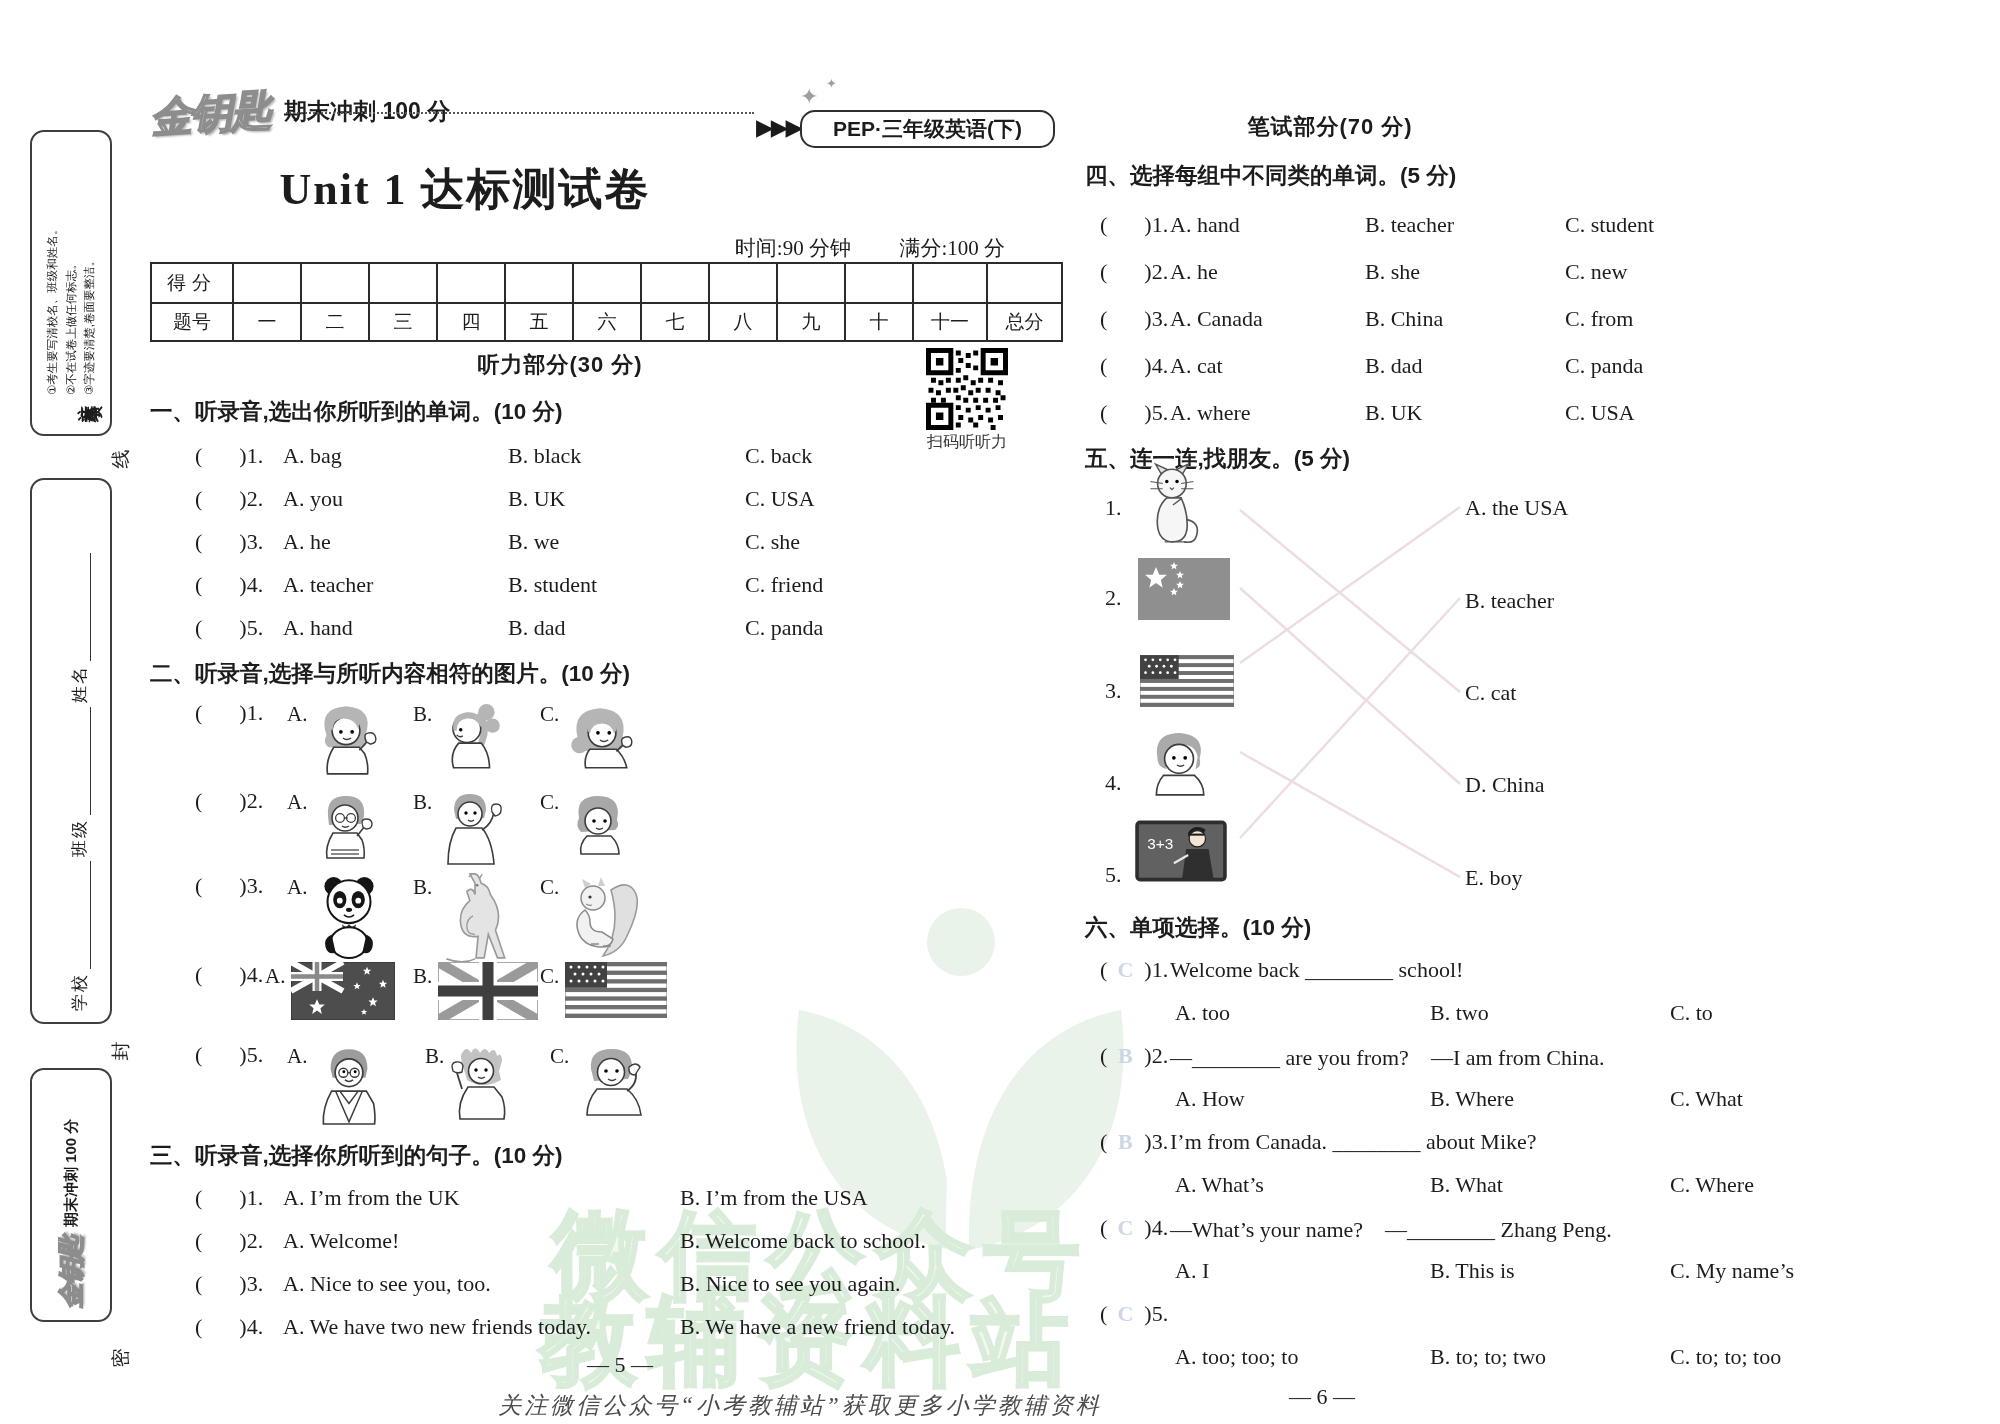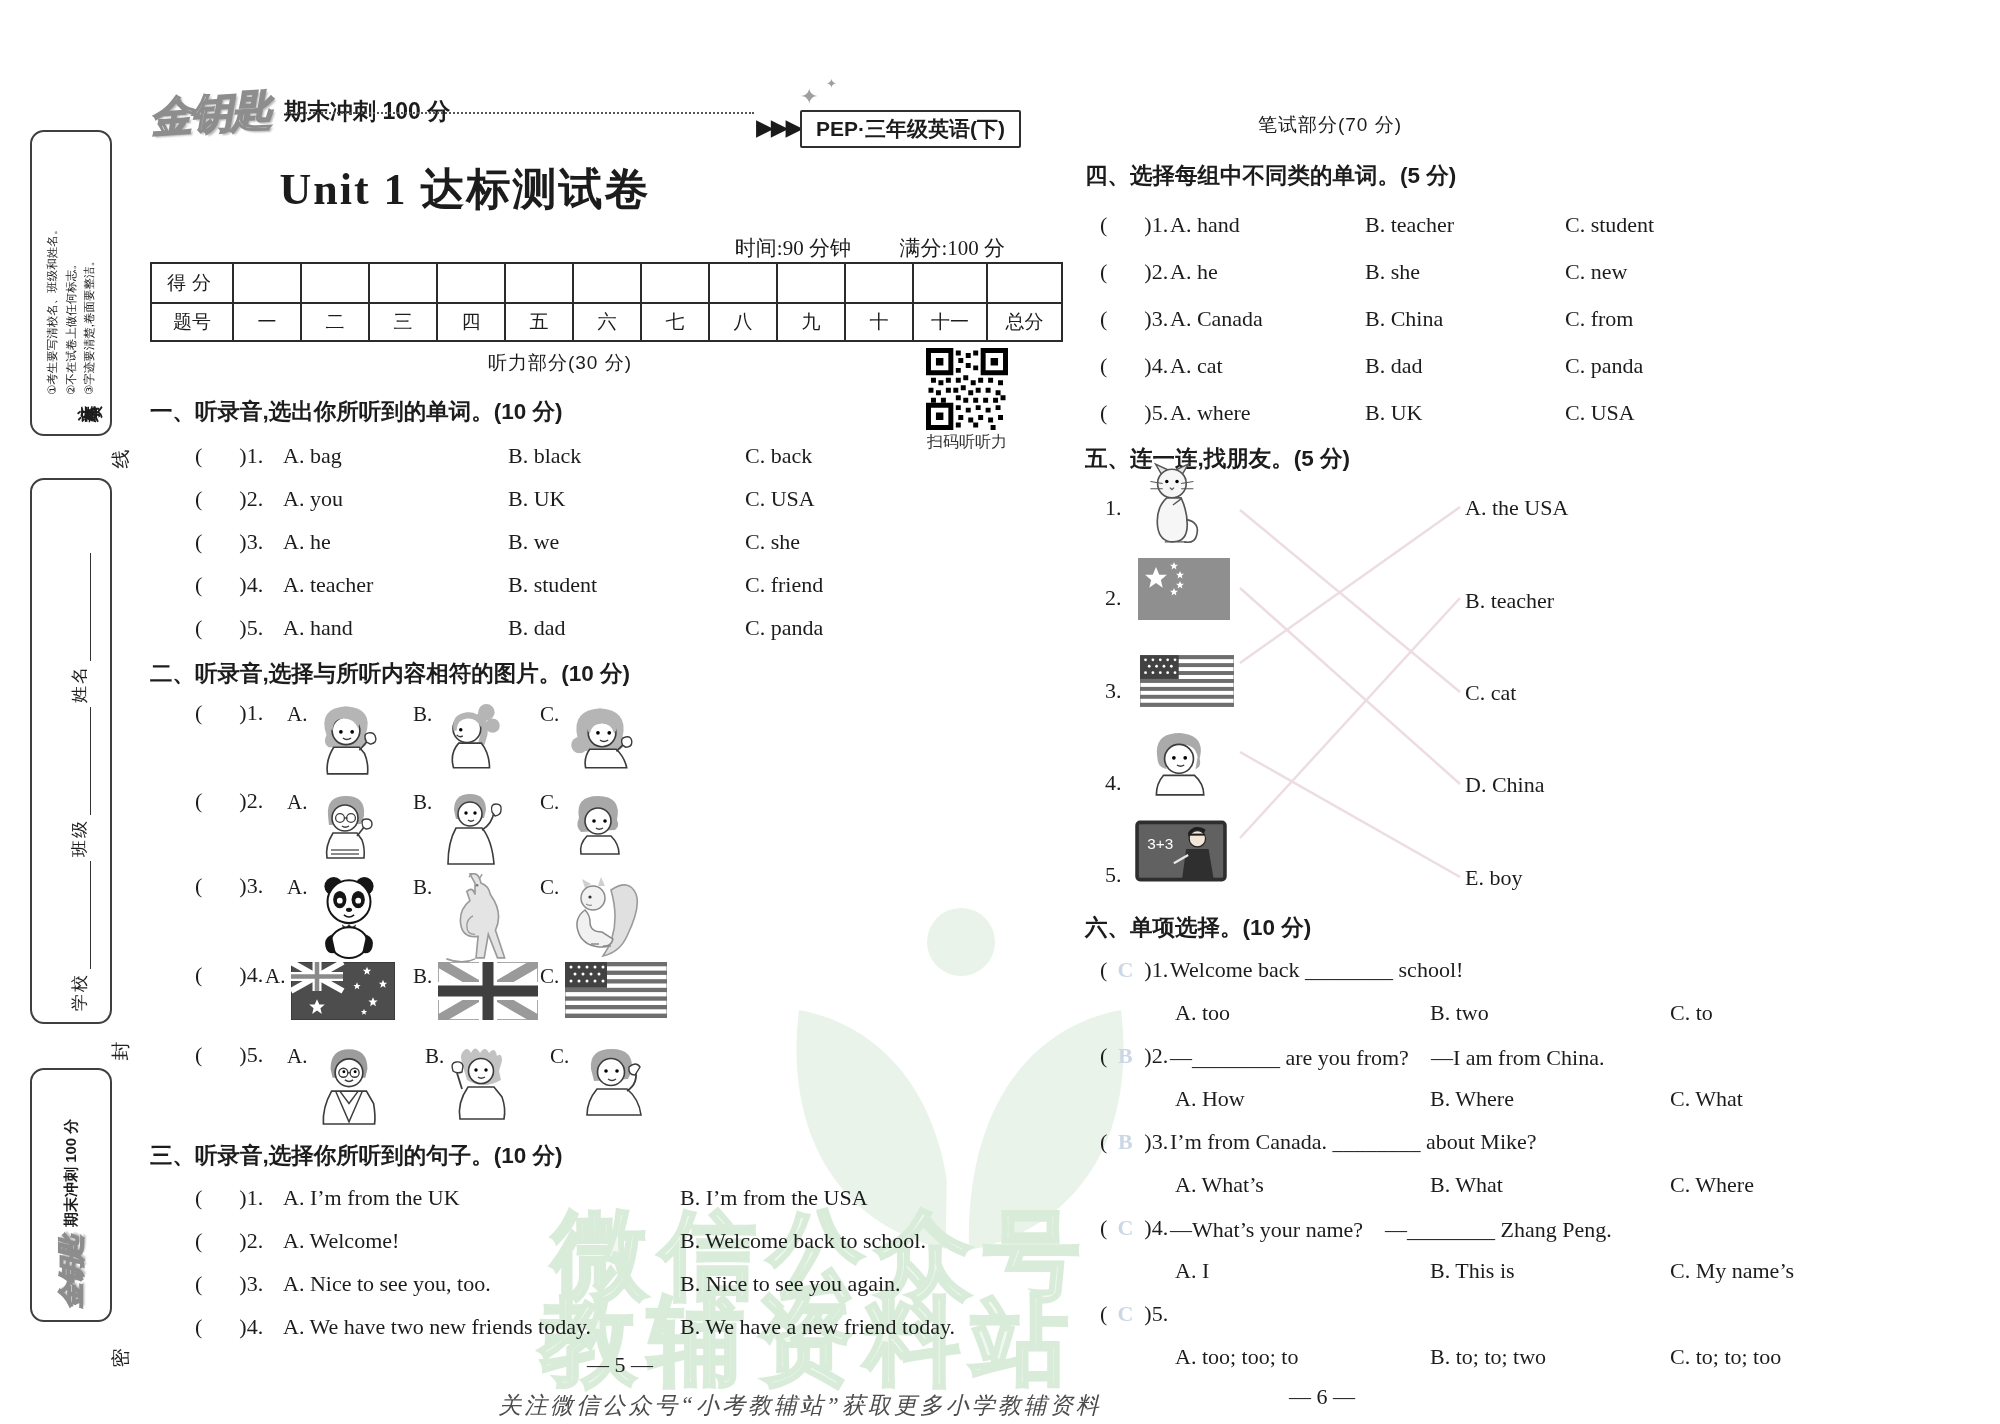--- a/index.html
+++ b/index.html
@@ -21,34 +21,34 @@
   .notice-title{writing-mode:vertical-rl;font-size:16px;font-weight:bold;letter-spacing:4px;}
   .notice-lines{font-size:11.5px;line-height:1.65;white-space:nowrap;}
   .info-line{display:flex;align-items:flex-end;font-size:17px;white-space:nowrap;letter-spacing:2px;}
   .blank{display:inline-block;width:108px;border-bottom:1.5px solid #333;height:14px;margin:0 4px;}
   .brand-line{display:flex;align-items:center;gap:10px;white-space:nowrap;}
   .logo-txt{font-weight:bold;font-style:italic;color:#f2f2f2;-webkit-text-stroke:1.6px #8d8d8d;
             text-shadow:2px 2px 2px #bbb;letter-spacing:-2px;}
 
   
   .leader{position:absolute;border-bottom:2.5px dotted #555;}
-  .badge{position:absolute;border:2.5px solid #2f2f2f;border-radius:2px;padding:3px 14px;
+  .badge{position:absolute;border:2.5px solid #2f2f2f;border-radius:15px;padding:3px 31px;
          font-size:21px;font-weight:bold;background:#fff;}
   .arrows{position:absolute;font-size:23px;letter-spacing:-3px;color:#1a1a1a;}
   .sparkle{position:absolute;color:#9f9f9f;}
 
   
   table.score{position:absolute;left:150px;top:262px;border-collapse:collapse;table-layout:fixed;}
   table.score td{border:2px solid #2b2b2b;text-align:center;font-size:19px;
                  font-family:"Liberation Serif","DejaVu Serif",serif;}
   table.score tr:first-child td{height:36px;letter-spacing:6px;}
   table.score tr:last-child td{height:34px;}
 
   
-  .h-sec{position:absolute;font-size:19px;font-weight:normal;letter-spacing:1px;}
+  .h-sec{position:absolute;font-size:22px;font-weight:bold;letter-spacing:1px;}
   .h-q{position:absolute;font-size:22.5px;font-weight:bold;white-space:nowrap;}
   .row{position:absolute;font-size:22px;white-space:nowrap;}
   .pw{display:inline-block;}
   .ans{display:inline-block;width:36px;text-align:center;color:#ccd7e6;font-weight:bold;}
   .ans2{display:inline-block;width:36px;text-align:center;color:#e8eef6;font-weight:bold;}
   .qn{display:inline-block;margin-left:1px;}
   .opt{position:absolute;top:0;}
   .lbl{font-size:21px;vertical-align:top;display:inline-block;margin-top:2px;}
   .pic{vertical-align:top;}
   .pgnum{position:absolute;font-size:22px;font-family:"Liberation Serif","DejaVu Serif",serif;}

